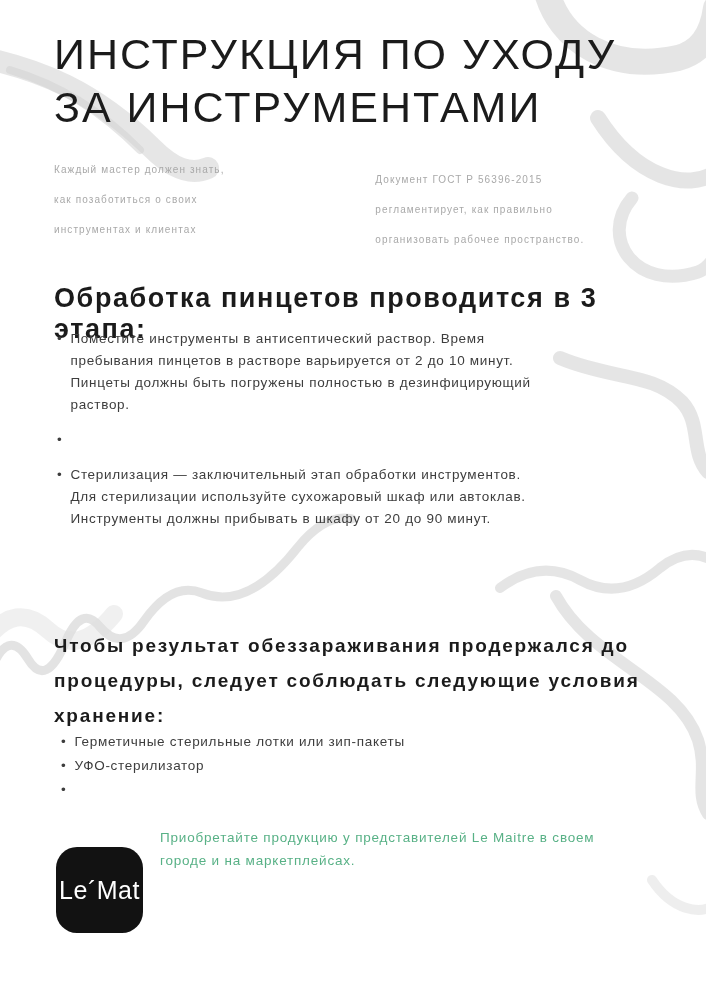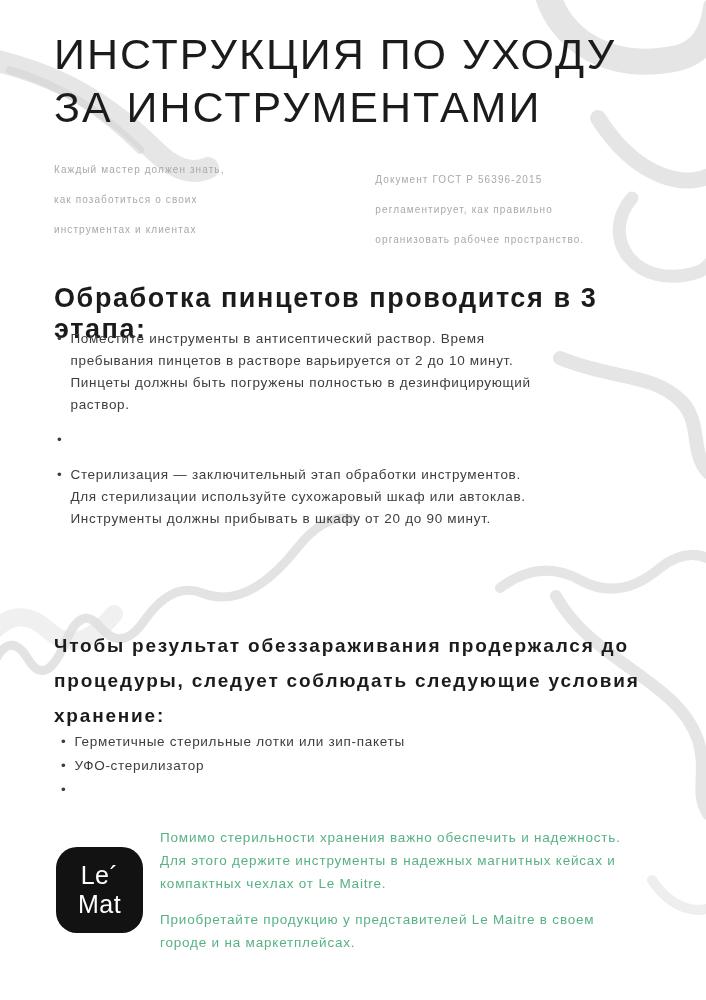--- a/index.html
+++ b/index.html
@@ -75,21 +75,21 @@
     font-size:13.5px;line-height:24px;letter-spacing:0.7px;
     color:var(--text_body);
   }
   .bullet-list-2 .bullet-marker{line-height:24px;}
   .footer-logo{
     position:absolute;left:56px;top:847px;
     width:87px;height:86px;
     background:var(--logo_background);
     border-radius:21px;
     color:#ffffff;
-    display:flex;flex-direction:column;align-items:center;justify-content:center;
+    display:flex;flex-direction:row;align-items:center;justify-content:center;
   }
   .logo-line{
     font-size:25px;line-height:29px;letter-spacing:0.5px;font-weight:400;
   }
   .footer-text{
     position:absolute;left:160px;top:826px;width:524px;
   }
   .green-paragraph{
     font-size:13.5px;line-height:23px;letter-spacing:0.8px;
     color:var(--accent_green);
@@ -168,20 +168,17 @@
       <span class="bullet-marker">•</span>
     </li>
   </ul>
 
   <div class="footer-logo">
     <span class="logo-line">Le´</span>
     <span class="logo-line">Mat</span>
   </div>
 
   <div class="footer-text">
-    <p class="green-paragraph">Помимо стерильности хранения важно обеспечить и надежность.
-Для этого держите инструменты в надежных магнитных кейсах и
-компактных чехлах от Le Maitre.</p>
     <p class="green-paragraph">Приобретайте продукцию у представителей Le Maitre в своем
 городе и на маркетплейсах.</p>
   </div>
 
 </div>
 
 </body></html>

